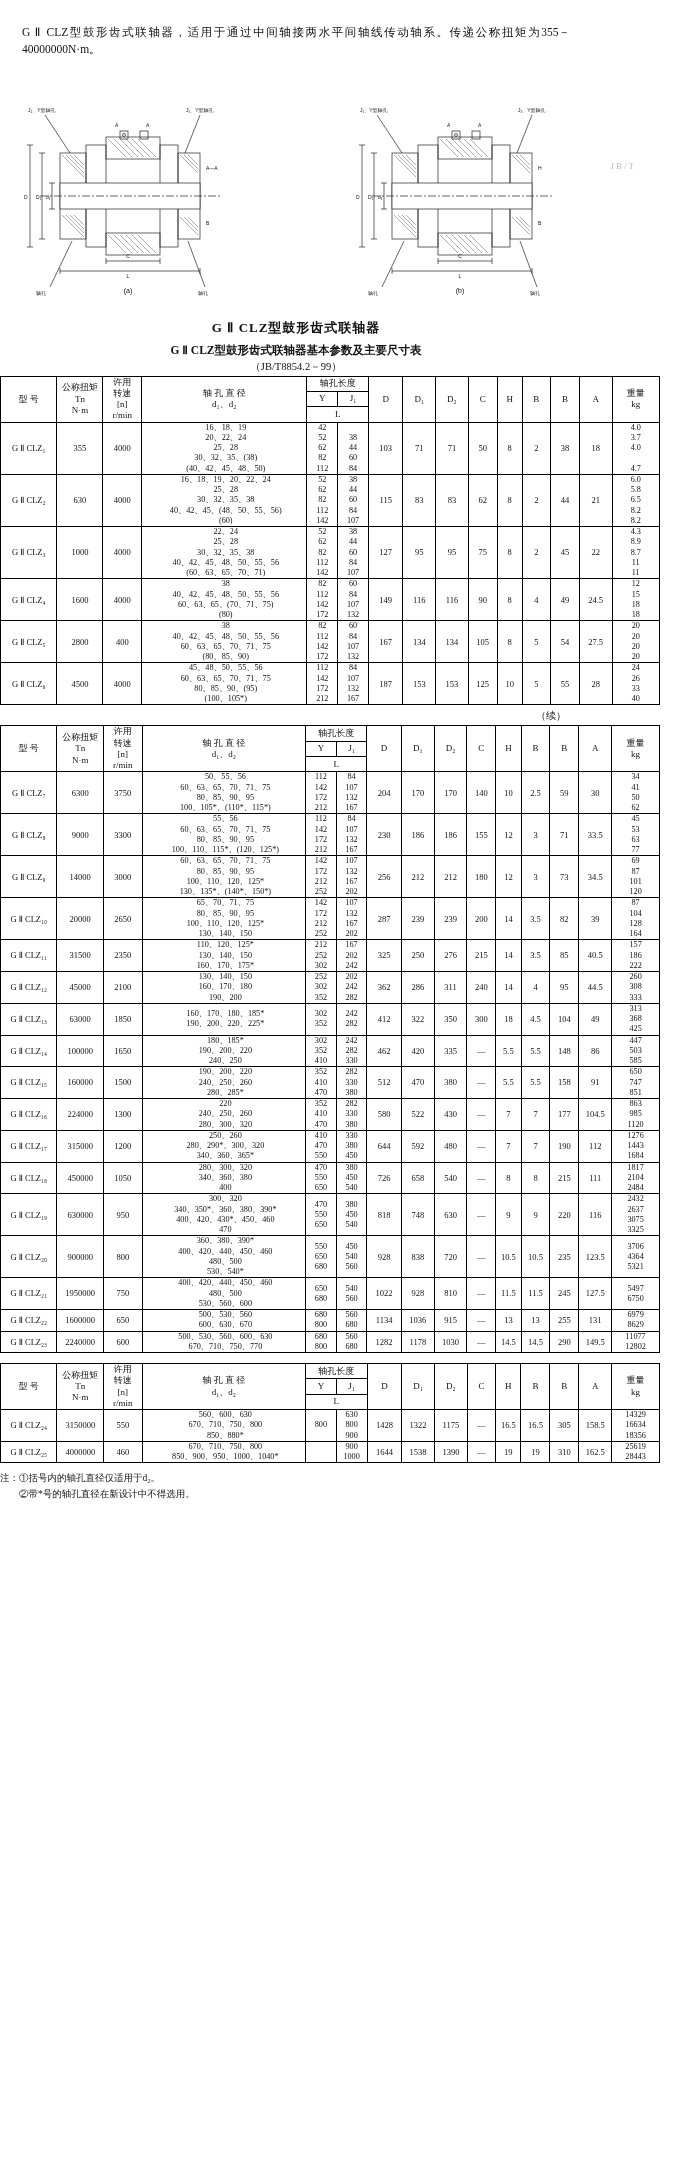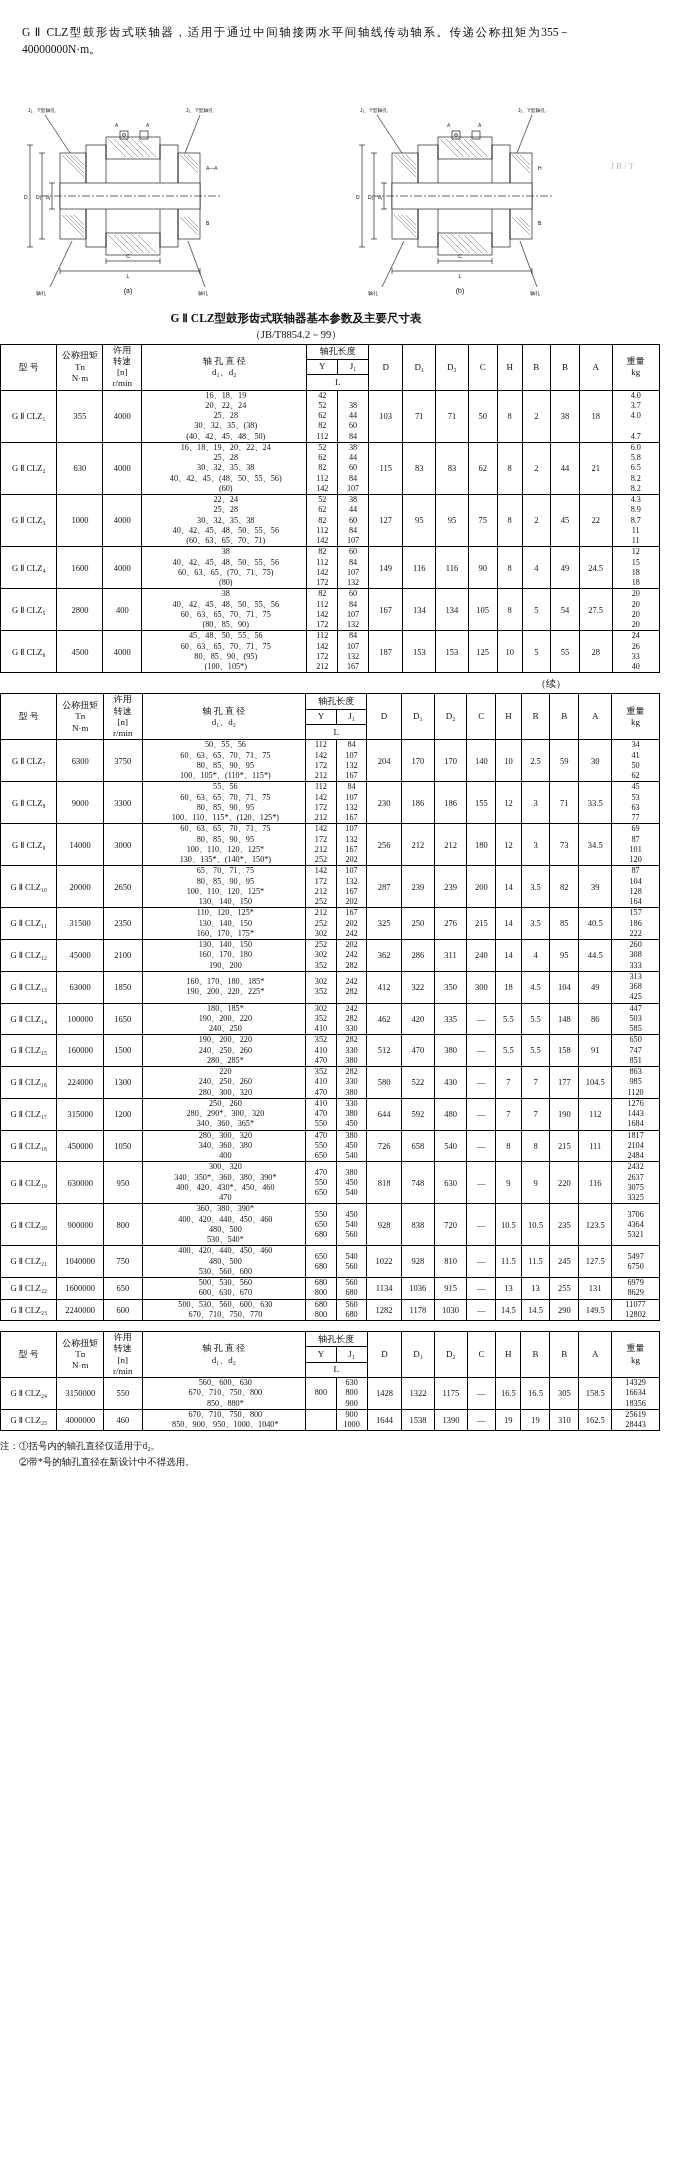--- a/index.html
+++ b/index.html
@@ -183,20 +183,21 @@
         <text x="460" y="183" fill="#111" stroke="none" font-size="5" text-anchor="middle">C</text>
         <text x="460" y="203" fill="#111" stroke="none" font-size="5" text-anchor="middle">L</text>
         <text x="447" y="52" fill="#111" stroke="none" font-size="5">A</text>
         <text x="478" y="52" fill="#111" stroke="none" font-size="5">A</text>
         <text x="538" y="95" fill="#111" stroke="none" font-size="5">H</text>
         <text x="538" y="150" fill="#111" stroke="none" font-size="5">B</text>
       </g>
     </svg>
   </div>
 
+  <h1 class="title">G Ⅱ CLZ型鼓形齿式联轴器</h1>
   <h2 class="subtitle">G Ⅱ CLZ型鼓形齿式联轴器基本参数及主要尺寸表</h2>
   <div class="std">（JB/T8854.2－99）</div>
 
   <table class="t" id="tbl1">
       <colgroup>
         <col style="width:58px">
         <col style="width:48px">
         <col style="width:40px">
         <col style="width:176px">
         <col style="width:32px">
@@ -621,21 +622,21 @@
           <td>720</td>
           <td>—</td>
           <td>10.5</td>
           <td>10.5</td>
           <td>235</td>
           <td>123.5</td>
           <td class="wt">3706<br>4364<br>5321</td>
         </tr>
         <tr>
           <td class="model">G Ⅱ CLZ₂₁</td>
-          <td>1040000</td>
+          <td>1950000</td>
           <td>750</td>
           <td class="bores">400、420、440、450、460<br>480、500<br>530、560、600</td>
           <td class="lenY">650<br>680</td>
           <td class="lenJ">540<br>560</td>
           <td>1022</td>
           <td>928</td>
           <td>810</td>
           <td>—</td>
           <td>11.5</td>
           <td>11.5</td>

